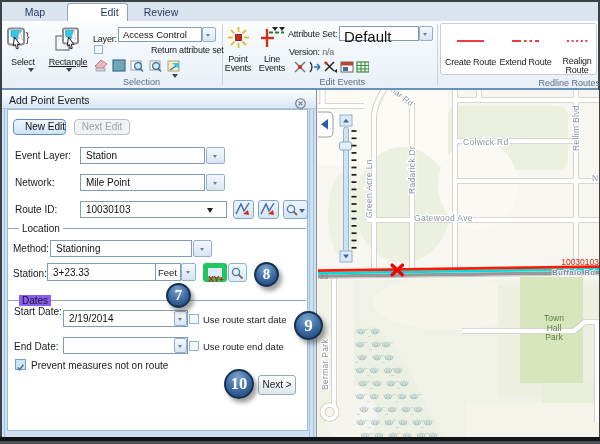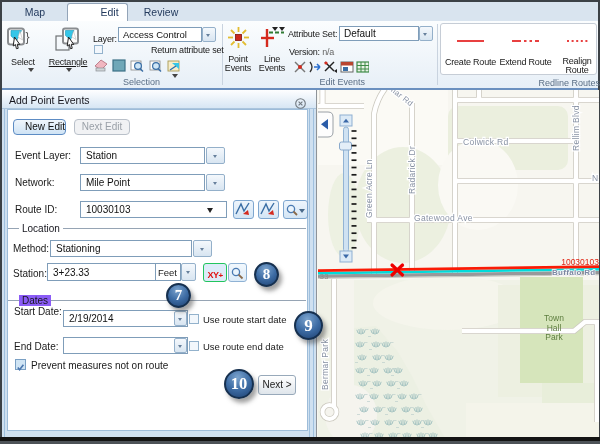--- a/index.html
+++ b/index.html
@@ -113,21 +113,21 @@
 <svg width="26" height="23" viewBox="0 0 26 23">
  <line x1="8" y1="3" x2="8" y2="21" stroke="#d42a1e" stroke-width="2.4"></line>
  <line x1="2" y1="12" x2="15" y2="12" stroke="#d42a1e" stroke-width="2.4"></line>
  <line x1="10" y1="6.5" x2="25" y2="6.5" stroke="#2f7a33" stroke-width="2.2" stroke-dasharray="4,2"></line>
  <polygon points="13,1 19,1 16,5" fill="#222"></polygon>
  <polygon points="20,1 26,1 23,5" fill="#222"></polygon>
 </svg></div>
 <div class="rlbl" style="left:252px;top:55px;width:40px;text-align:center;line-height:9px;">Line<br>Events</div>
 
 <div class="rlbl" style="left:288px;top:29px;">Attribute Set:</div>
-<div class="fld" style="left:339px;top:26px;width:80px;height:15px;padding:1px 0 0 4px;font-size:10px;">Default</div>
+<div class="fld" style="left:339px;top:26px;width:80px;height:15px;padding:1px 0 0 4px;font-size:15px;">Default</div>
 <div class="dbtn" style="left:419px;top:26px;width:14px;height:15px;"></div>
 <div class="rlbl" style="left:289px;top:47px;">Version: <span style="color:#666;">n/a</span></div>
 <div class="abs" style="left:293px;top:59px;">
 <svg width="76" height="16" viewBox="0 0 76 16">
  <g>
         <line x1="2" y1="3" x2="12" y2="13" stroke="#777" stroke-width="1.4"></line>
         <line x1="12" y1="3" x2="2" y2="13" stroke="#777" stroke-width="1.4"></line>
         <circle cx="7" cy="8" r="2" fill="#d42a1e"></circle>
       </g>
  <g>
@@ -217,21 +217,21 @@
 
 <div class="lbl" style="left:13px;top:243px;">Method:</div>
 <div class="fld" style="left:50px;top:240px;width:142px;height:17px;padding:2px 0 0 5px;">Stationing</div>
 <div class="dbtn" style="left:193px;top:240px;width:19px;height:17px;"></div>
 
 <div class="lbl" style="left:13px;top:268px;">Station:</div>
 <div class="fld" style="left:47px;top:263px;width:134px;height:18px;padding:3px 0 0 5px;">3+23.33</div>
 <div class="abs" style="left:155px;top:264px;width:1px;height:16px;background:#7f9db9;"></div>
 <div class="lbl" style="left:158px;top:267px;font-size:9.5px;">Feet</div>
 <div class="dbtn" style="left:181px;top:263px;width:15px;height:18px;"></div>
-<div class="abs" style="left:203px;top:263px;width:24px;height:19px;border:1px solid #22c55e;border-radius:3px;background:#ddebf9;box-sizing:border-box;text-align:center;">
+<div class="abs" style="left:203px;top:263px;width:24px;height:19px;border:5px solid #22c55e;border-radius:3px;background:#ddebf9;box-sizing:border-box;text-align:right;">
  <span style="font-size:9px;font-weight:bold;color:#e01010;line-height:17px;letter-spacing:-0.5px;">XY<span style="font-size:8px;">+</span></span></div>
 <div class="abs" style="left:228px;top:263px;width:19px;height:19px;border:1px solid #8fb2d4;border-radius:3px;background:linear-gradient(#f2f8fd,#dcebf8);box-sizing:border-box;"></div>
 <div class="abs" style="left:231px;top:266px;"><svg width="13" height="13" viewBox="0 0 13 13">
       <circle cx="5" cy="5" r="3.6" fill="#eaf4fc" stroke="#4a7ab2" stroke-width="1.3"></circle>
       <line x1="7.6" y1="7.6" x2="11.5" y2="11.5" stroke="#8a6a4a" stroke-width="1.8"></line>
     </svg></div>
 
 <div class="abs" style="left:8px;top:300px;width:298px;height:1px;background:#96a4b4;"></div>
 <div class="lbl" style="left:19px;top:295px;background:#8b5cf6;padding:0 3px;color:#16161e;">Dates</div>
 

